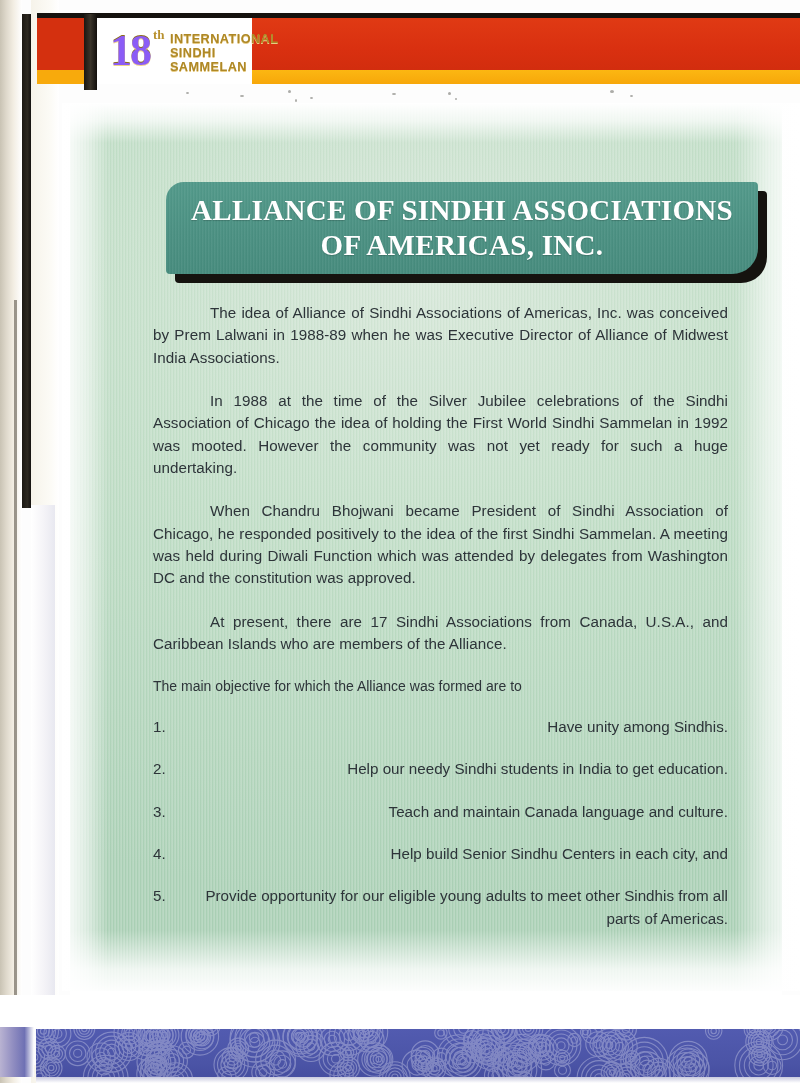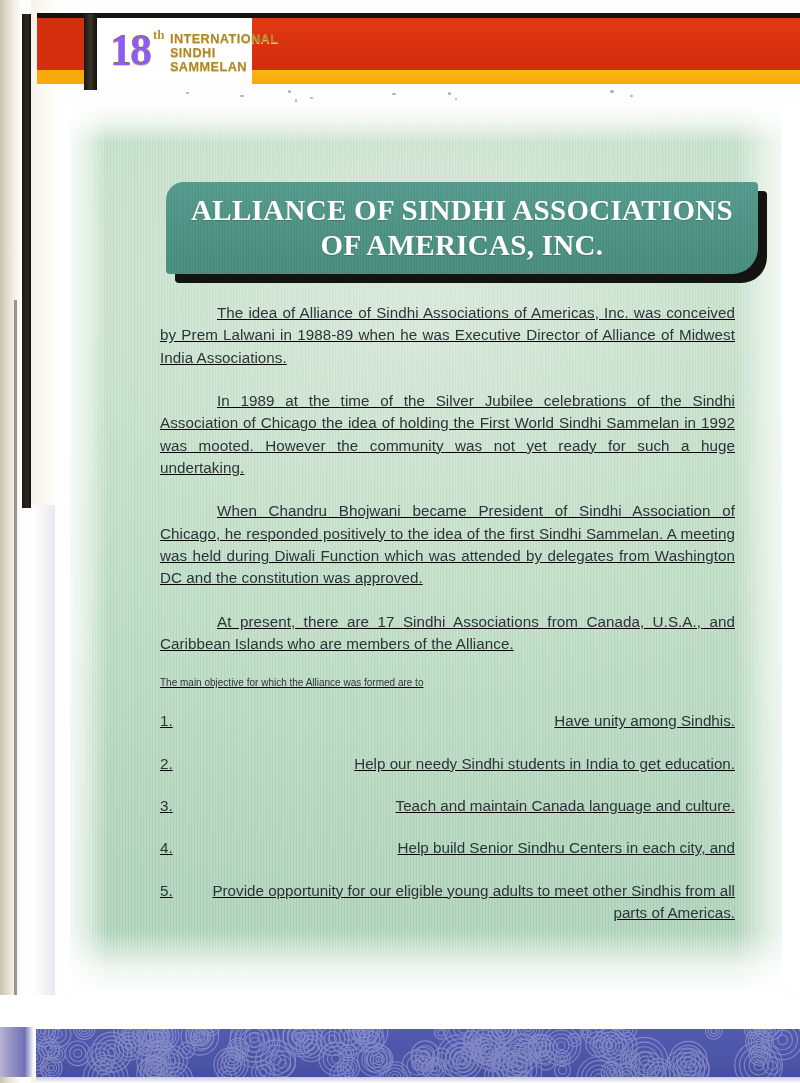--- a/index.html
+++ b/index.html
@@ -225,36 +225,35 @@
     letter-spacing: .3px;
     color: #ffffff;
     line-height: 1.22;
     text-align: center;
     text-shadow: 0 1px 1px rgba(0,0,0,.18);
   }
 
   
   .content {
     position: absolute;
-    left: 160px; top: 302px;
+    left: 153px; top: 302px;
     width: 575px;
-    text-decoration: underline;
   }
   p.para {
     margin: 0 0 21px 0;
     text-indent: 57px;
     text-align: justify;
     font-size: 15.2px;
     line-height: 1.47;
     color: #2d3439;
     letter-spacing: .05px;
   }
   .obj-intro {
     margin: 0 0 19px 0;
-    font-size: 10px;
+    font-size: 14px;
     line-height: 1.47;
     color: #2d3439;
   }
   ol.objectives {
     margin: 0;
     padding: 0;
     list-style: none;
   }
   ol.objectives li {
     display: flex;
@@ -359,21 +358,21 @@
   <div class="banner-wrap">
     <div class="banner-shadow"></div>
     <div class="banner">
       <div class="banner-title-line">ALLIANCE OF SINDHI ASSOCIATIONS</div>
       <div class="banner-title-line">OF AMERICAS, INC.</div>
     </div>
   </div>
 
   <div class="content">
     <p class="para">The idea of Alliance of Sindhi Associations of Americas, Inc. was conceived by Prem Lalwani in 1988-89 when he was Executive Director of Alliance of Midwest India Associations.</p>
-    <p class="para">In 1989 at the time of the Silver Jubilee celebrations of the Sindhi Association of Chicago the idea of holding the First World Sindhi Sammelan in 1992 was mooted. However the community was not yet ready for such a huge undertaking.</p>
+    <p class="para">In 1988 at the time of the Silver Jubilee celebrations of the Sindhi Association of Chicago the idea of holding the First World Sindhi Sammelan in 1992 was mooted. However the community was not yet ready for such a huge undertaking.</p>
     <p class="para">When Chandru Bhojwani became President of Sindhi Association of Chicago, he responded positively to the idea of the first Sindhi Sammelan. A meeting was held during Diwali Function which was attended by delegates from Washington DC and the constitution was approved.</p>
     <p class="para">At present, there are 17 Sindhi Associations from Canada, U.S.A., and Caribbean Islands who are members of the Alliance.</p>
 
     <p class="obj-intro">The main objective for which the Alliance was formed are to</p>
 
     <ol class="objectives">
       <li>
         <span class="num">1.</span>
         <span class="txt">Have unity among Sindhis.</span>
       </li>

